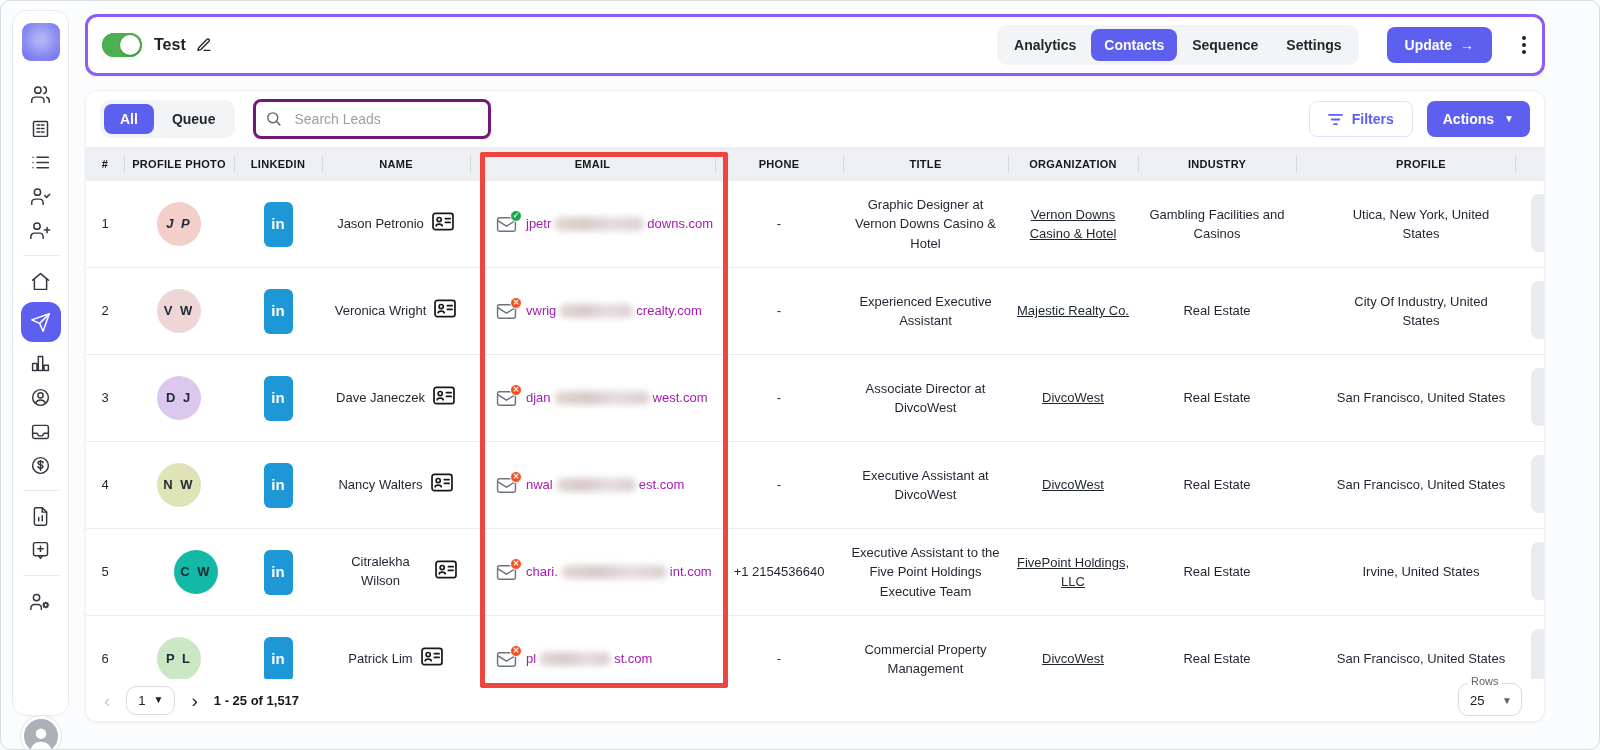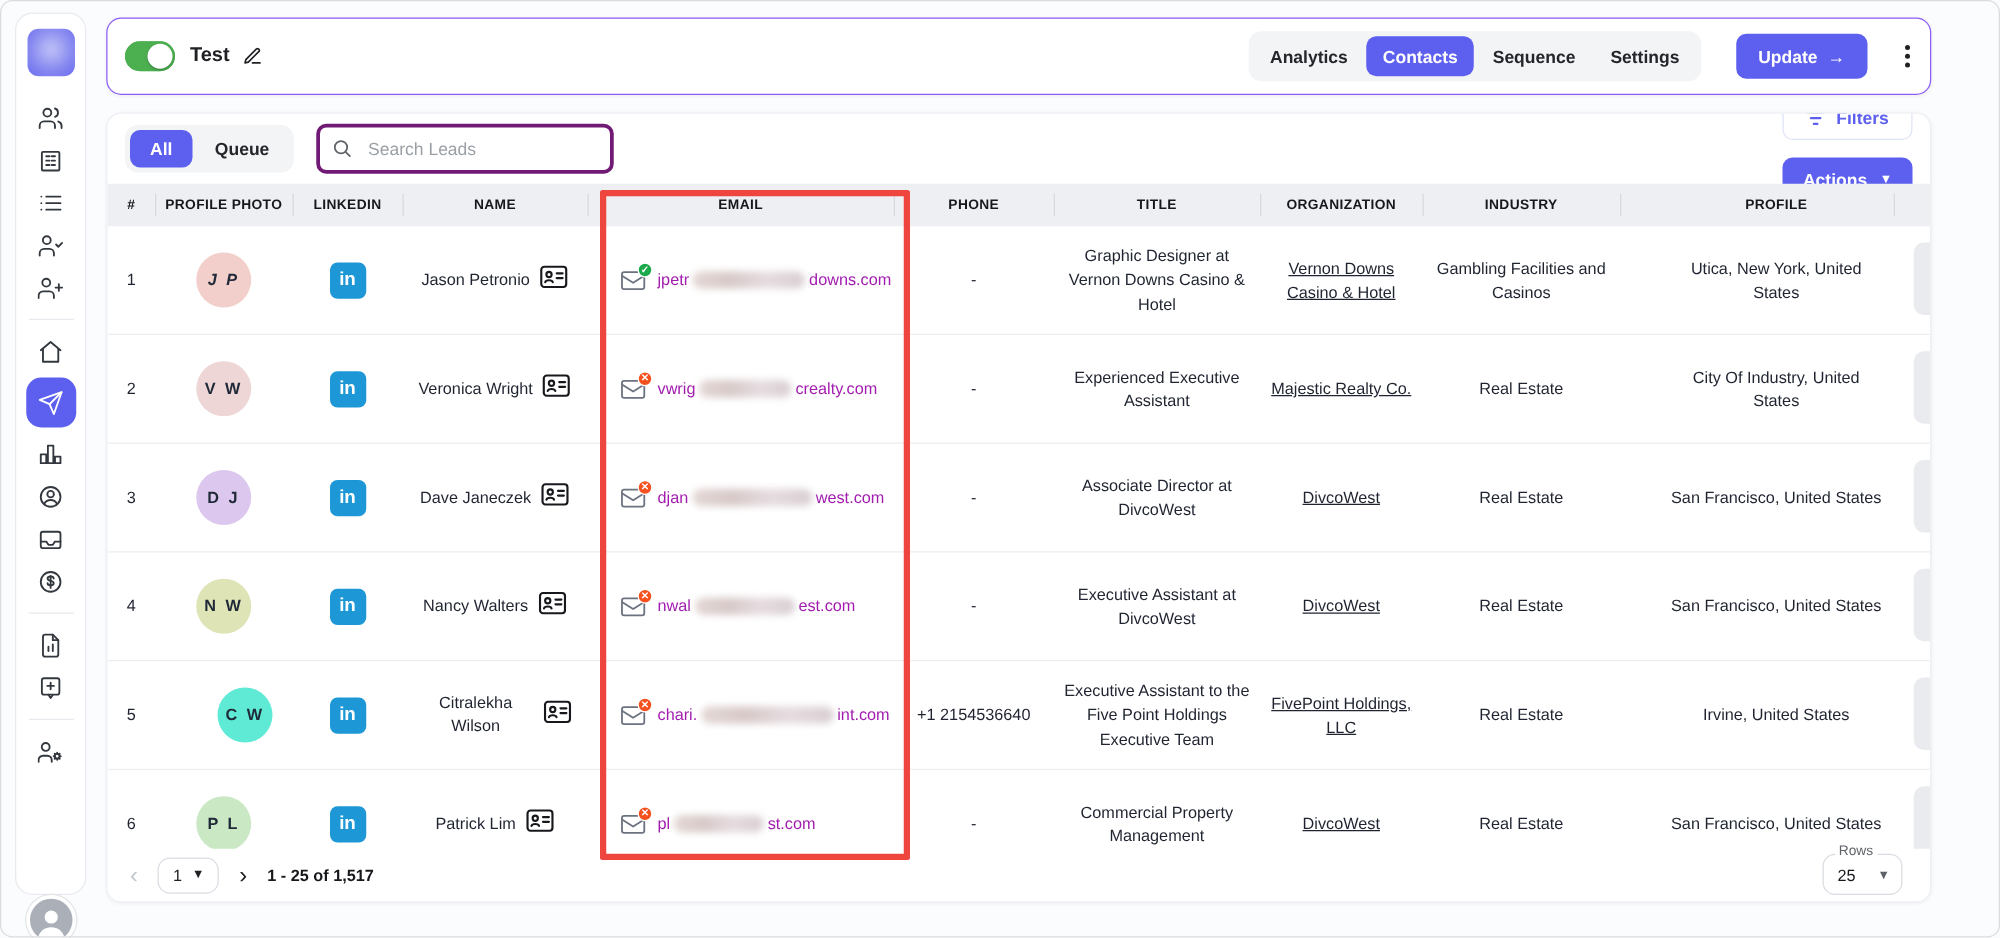--- a/index.html
+++ b/index.html
@@ -12,21 +12,21 @@
   .logo .blurfill { position:absolute; inset:-6px; background:radial-gradient(circle at 50% 45%, #c7c9f8 0%, #8789f0 45%, #6b6df0 75%); filter:blur(4px); }
   .icon-btn { width:30px; height:30px; display:flex; align-items:center; justify-content:center; margin:2px 0; border-radius:8px; cursor:pointer; }
   .icon-btn svg { width:21px; height:21px; stroke:#33383f; stroke-width:1.7; fill:none; stroke-linecap:round; stroke-linejoin:round; }
   .icon-btn.active { width:40px; height:40px; background:#5d5fef; border-radius:12px; margin:4px 0; }
   .icon-btn.active svg { stroke:#fff; }
   .side-divider { width:36px; height:1px; background:#e7e9ed; margin:8px 0; }
   .profile-avatar { position:absolute; left:21px; top:716px; width:40px; height:40px; border-radius:50%; background:#abb0b8; border:3px solid #fff; box-shadow:0 0 0 1px #e2e4e8; display:flex; align-items:flex-end; justify-content:center; overflow:hidden; z-index:12; }
   .profile-avatar svg { width:30px; height:30px; fill:#fff; }
 
   
-  .topcard { position:absolute; left:85px; top:14px; width:1460px; height:62px; background:#fff; border:1px solid #8b5cf6; border-radius:12px; box-shadow:0 1px 3px rgba(16,24,40,.05); display:flex; align-items:center; padding:0 14px; z-index:5; }
+  .topcard { position:absolute; left:85px; top:14px; width:1460px; height:62px; background:#fff; border:3px solid #8b5cf6; border-radius:12px; box-shadow:0 1px 3px rgba(16,24,40,.05); display:flex; align-items:center; padding:0 14px; z-index:5; }
   .toggle { width:40px; height:24px; border-radius:12px; background:#4caf50; position:relative; box-shadow:inset 0 0 0 2px #4caf50; cursor:pointer; flex:0 0 auto; }
   .toggle .knob { position:absolute; top:2px; right:2px; width:20px; height:20px; border-radius:50%; background:#fff; box-shadow:0 1px 2px rgba(0,0,0,.25); }
   .campaign-name { font-size:16px; font-weight:bold; margin:0 10px 0 12px; }
   .edit-pencil { cursor:pointer; display:flex; }
   .edit-pencil svg { width:16px; height:16px; stroke:#202124; stroke-width:2; fill:none; stroke-linecap:round; stroke-linejoin:round; }
   .top-right { margin-left:auto; display:flex; align-items:center; gap:28px; }
   .tabs { background:#f3f4f6; border-radius:10px; padding:4px; display:flex; align-items:center; gap:2px; }
   .tab { font-size:14px; font-weight:bold; color:#24262b; padding:8px 13px; border-radius:8px; cursor:pointer; white-space:nowrap; }
   .tab.active { background:#5d5fef; color:#fff; }
   .update-btn { background:#5d5fef; color:#fff; font-size:14px; font-weight:bold; border:none; border-radius:8px; padding:10px 18px; display:flex; align-items:center; gap:8px; cursor:pointer; }
@@ -36,38 +36,38 @@
   
   .tablecard { position:absolute; left:85px; top:90px; width:1460px; height:632px; background:#fff; border:1px solid #eef0f3; border-radius:12px; box-shadow:0 1px 3px rgba(16,24,40,.05); overflow:hidden; z-index:4; }
   .filterbar { height:56px; display:flex; align-items:center; padding:0 14px; gap:18px; }
   .segmented { background:#f3f4f6; border-radius:10px; padding:4px; display:flex; gap:2px; }
   .segment { font-size:14px; font-weight:bold; color:#24262b; padding:7px 16px; border-radius:8px; cursor:pointer; }
   .segment.active { background:#5d5fef; color:#fff; }
   .searchbox { position:relative; width:238px; }
   .searchbox svg { position:absolute; left:12px; top:11px; width:17px; height:17px; stroke:#5f6368; stroke-width:2; fill:none; stroke-linecap:round; }
   .searchbox input { width:100%; height:40px; border:3px solid #701a75; border-radius:8px; padding:0 10px 0 38px; font-size:14px; font-family:inherit; color:#202124; outline:none; }
   .searchbox input::placeholder { color:#9aa0a6; }
-  .filter-actions { margin-left:auto; display:flex; gap:14px; align-items:center;flex-direction:column; }
+  .filter-actions { margin-left:auto; display:flex; gap:14px; align-items:center; }
   .filters-btn { background:#fff; border:1px solid #dfe3f7; color:#5d5fef; font-size:14px; font-weight:bold; border-radius:8px; padding:9px 18px; display:flex; align-items:center; gap:9px; cursor:pointer; }
   .filters-btn svg { width:15px; height:13px; stroke:#5d5fef; stroke-width:2; stroke-linecap:round; }
   .actions-btn { background:#5d5fef; border:none; color:#fff; font-size:14px; font-weight:bold; border-radius:8px; padding:10px 16px; display:flex; align-items:center; gap:10px; cursor:pointer; }
   .caret { font-size:10px; line-height:1; }
 
   .grid-row { display:grid; grid-template-columns:38px 110px 88px 148px 245px 128px 165px 130px 158px 250px; }
   .thead { background:#edeff2; height:34px; align-items:center; position:relative; }
   .th { font-size:11px; font-weight:bold; color:#17181c; text-align:center; letter-spacing:.3px; position:relative; height:100%; display:flex; align-items:center; justify-content:center; }
   .th + .th::before { content:""; position:absolute; left:0; top:8px; bottom:8px; width:1px; background:#d6d9de; }
   .th-endline { position:absolute; right:28px; top:8px; bottom:8px; width:1px; background:#d6d9de; }
 
   .tbody { position:relative; height:500px; overflow:hidden; }
   .row { height:87px; align-items:center; border-bottom:1px solid #eceef1; position:relative; }
   .row::after { content:""; position:absolute; right:0; top:13px; width:13px; height:58px; background:#e9ebef; border-radius:8px 0 0 8px; }
   .cell { font-size:13px; color:#1f2430; text-align:center; line-height:1.5; padding:0 6px; }
   .avatar { width:44px; height:44px; border-radius:50%; display:flex; align-items:center; justify-content:center; font-size:13px; font-weight:bold; color:#1f2937; letter-spacing:2px; margin:0 auto; }
-  .li-badge { width:29px; height:29px; border-radius:6px; background:#1d97d6; color:#fff; font-size:15px; font-weight:bold; display:flex; align-items:center; justify-content:center; margin:0 auto; cursor:pointer; font-family:"Liberation Sans", sans-serif; }
+  .li-badge { width:29px; height:45px; border-radius:6px; background:#1d97d6; color:#fff; font-size:15px; font-weight:bold; display:flex; align-items:center; justify-content:center; margin:0 auto; cursor:pointer; font-family:"Liberation Sans", sans-serif; }
   .name-cell { display:flex; align-items:center; justify-content:center; gap:7px; }
   .name-text { font-size:13px; color:#1f2430; text-align:center; max-width:92px; line-height:1.45; }
   .idcard-icon svg { width:24px; height:19px; stroke:#17181c; stroke-width:1.8; fill:none; stroke-linecap:round; }
   .email-cell { display:flex; align-items:center; gap:9px; padding-left:26px; }
   .mail-wrap { position:relative; flex:0 0 auto; display:flex; }
   .mail-wrap svg { width:21px; height:17px; stroke:#6b7280; stroke-width:1.7; fill:none; stroke-linejoin:round; }
   .status-badge { position:absolute; right:-5px; top:-6px; width:12px; height:12px; border-radius:50%; color:#fff; font-size:8px; font-weight:bold; display:flex; align-items:center; justify-content:center; border:1.5px solid #fff; }
   .status-badge.verified { background:#1ba94c; }
   .status-badge.failed { background:#f4511e; }
   .email-text { font-size:13px; color:#a21caf; display:flex; align-items:center; }
@@ -437,21 +437,21 @@
     <div class="cell">-</div>
     <div class="cell"><span class="title-inner">Executive Assistant at DivcoWest</span></div>
     <div class="cell"><a class="org-link">DivcoWest</a></div>
     <div class="cell">Real Estate</div>
     <div class="cell"><span class="loc-inner">San Francisco, United States</span></div>
   </div>
 
   <div class="grid-row row">
     <div class="cell">5</div>
     <div class="cell">
-          <div class="avatar" style="background: #5eead4; margin-left: 44px;">C W</div>
+          <div class="avatar" style="background: #14b8a6; margin-left: 44px;">C W</div>
         </div>
     <div class="cell">
           <div class="li-badge">in</div>
         </div>
     <div class="cell name-cell">
       <span class="name-text">Citralekha Wilson</span>
       <span class="idcard-icon">
         <svg viewBox="0 0 24 20">
               <rect x="1.5" y="1.5" width="21" height="17" rx="2.5"></rect>
               <circle cx="8" cy="8" r="2.2"></circle>

